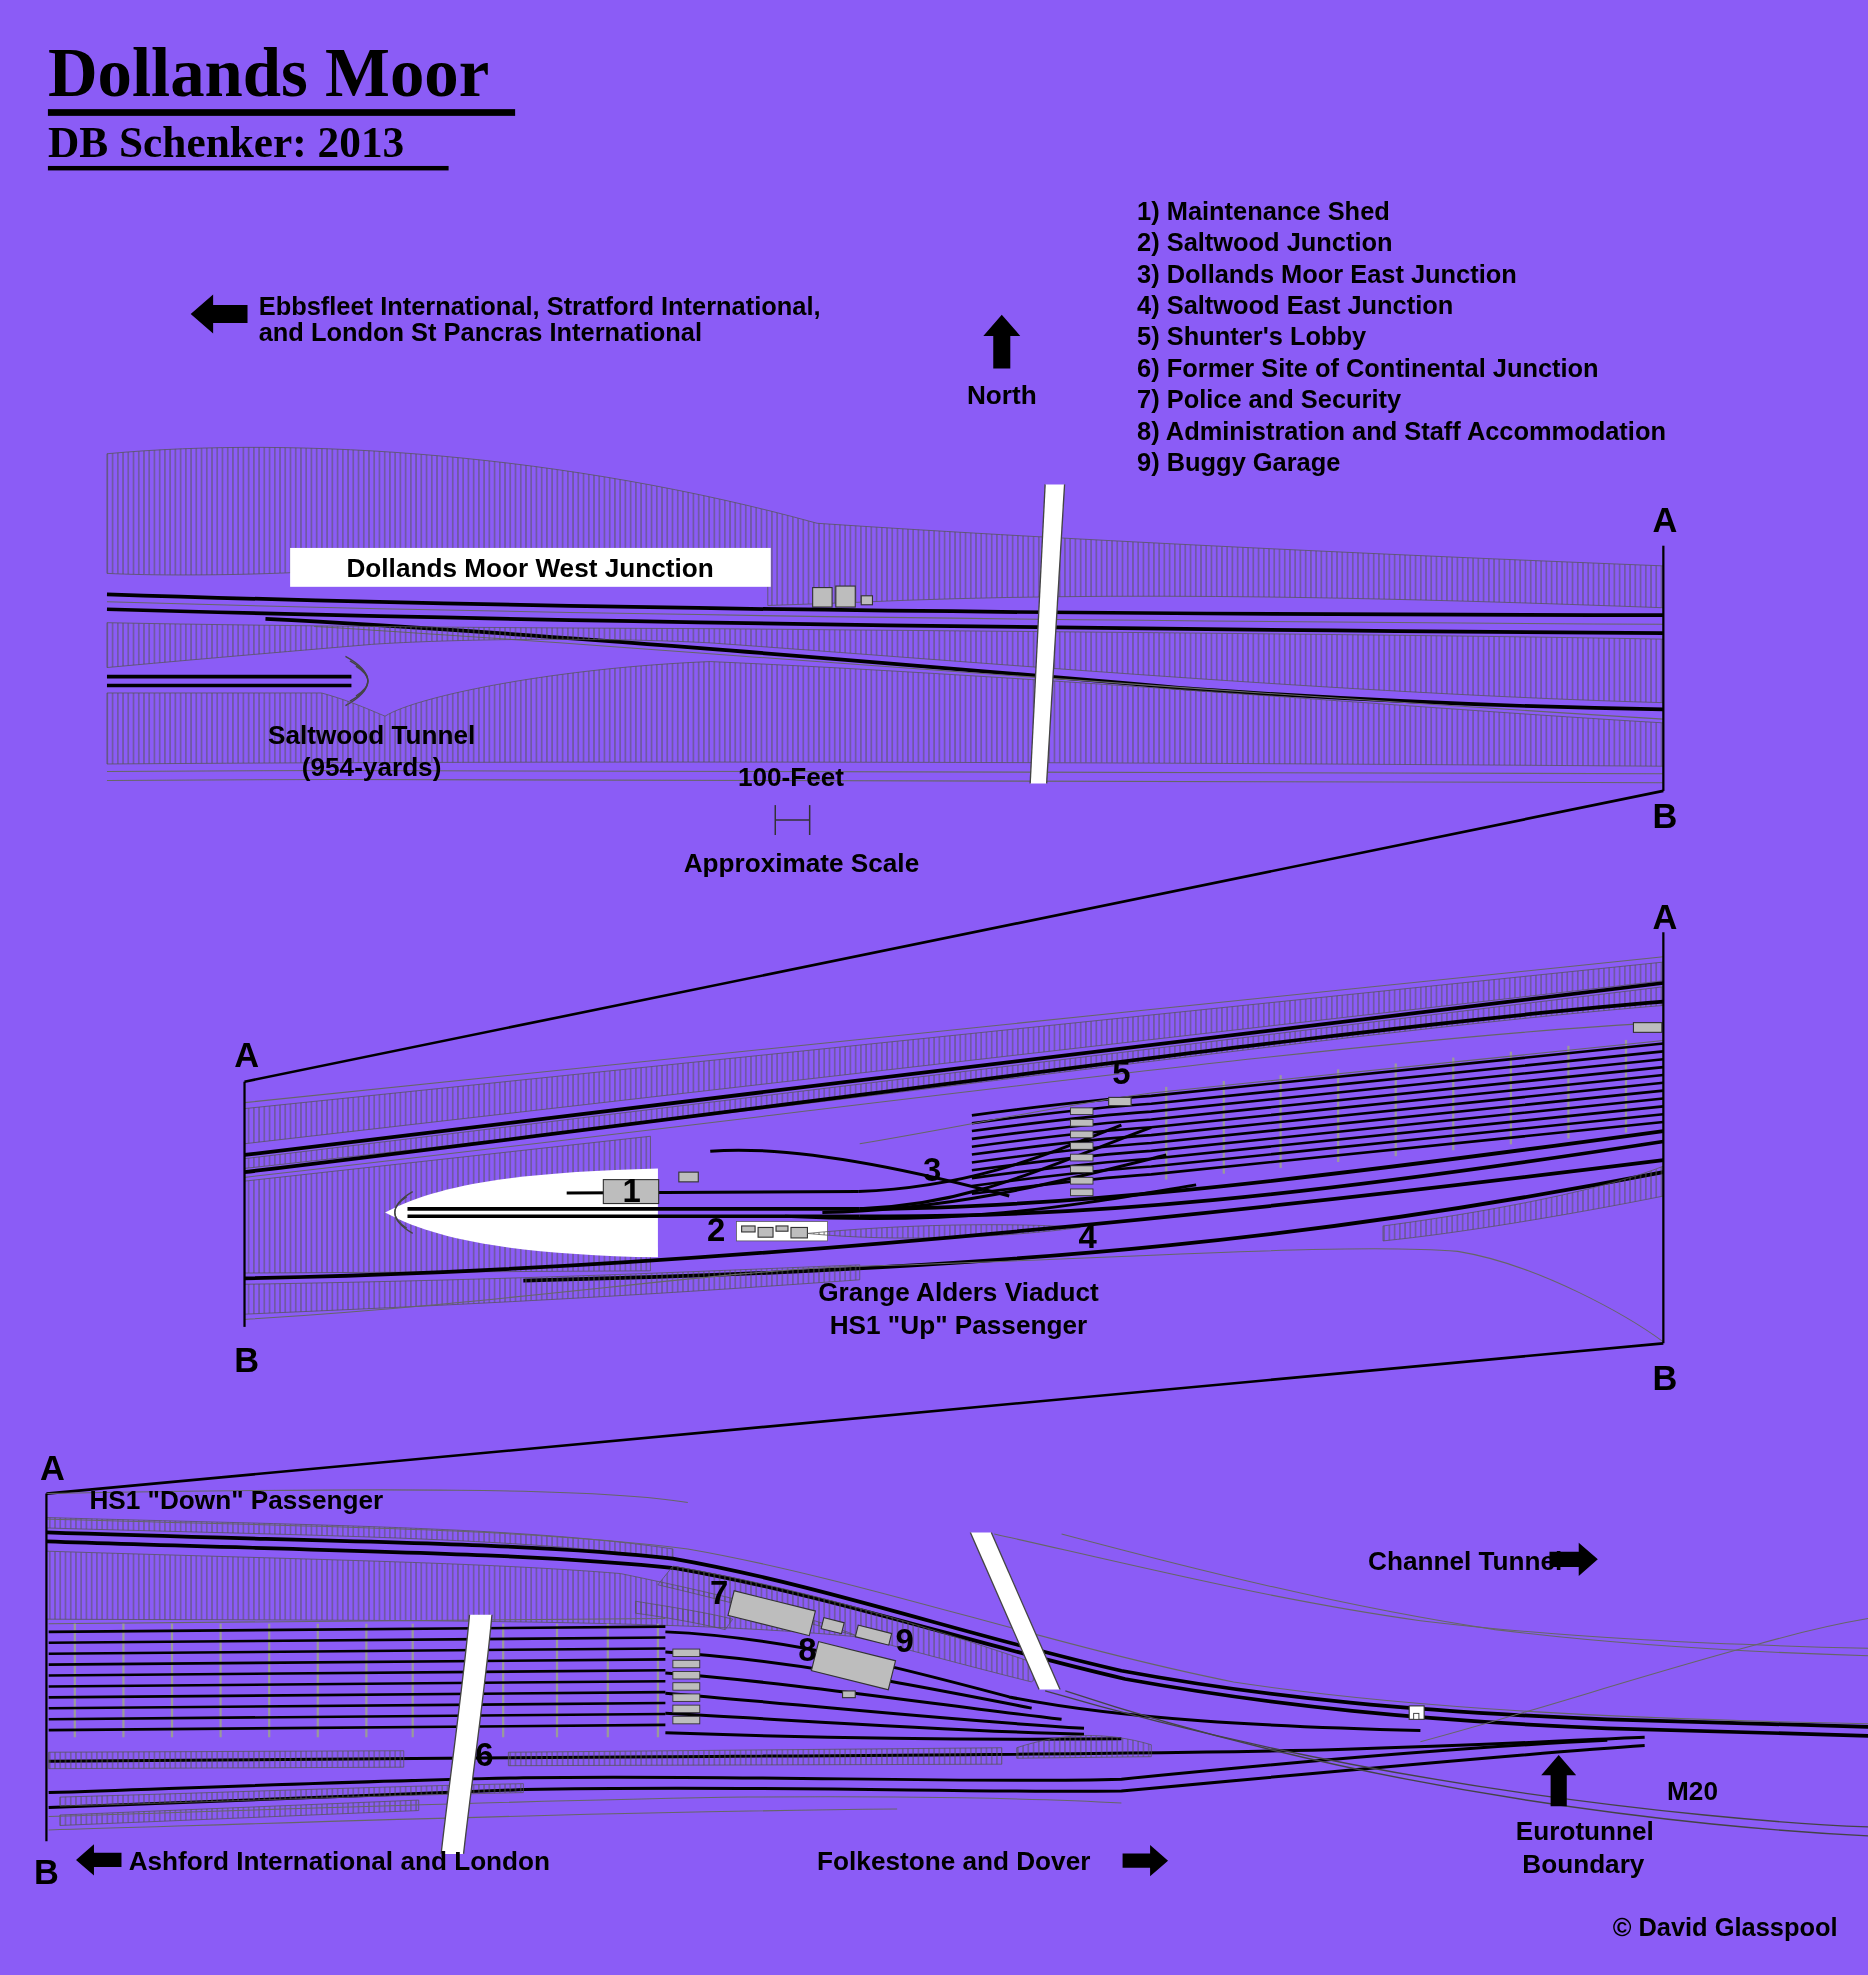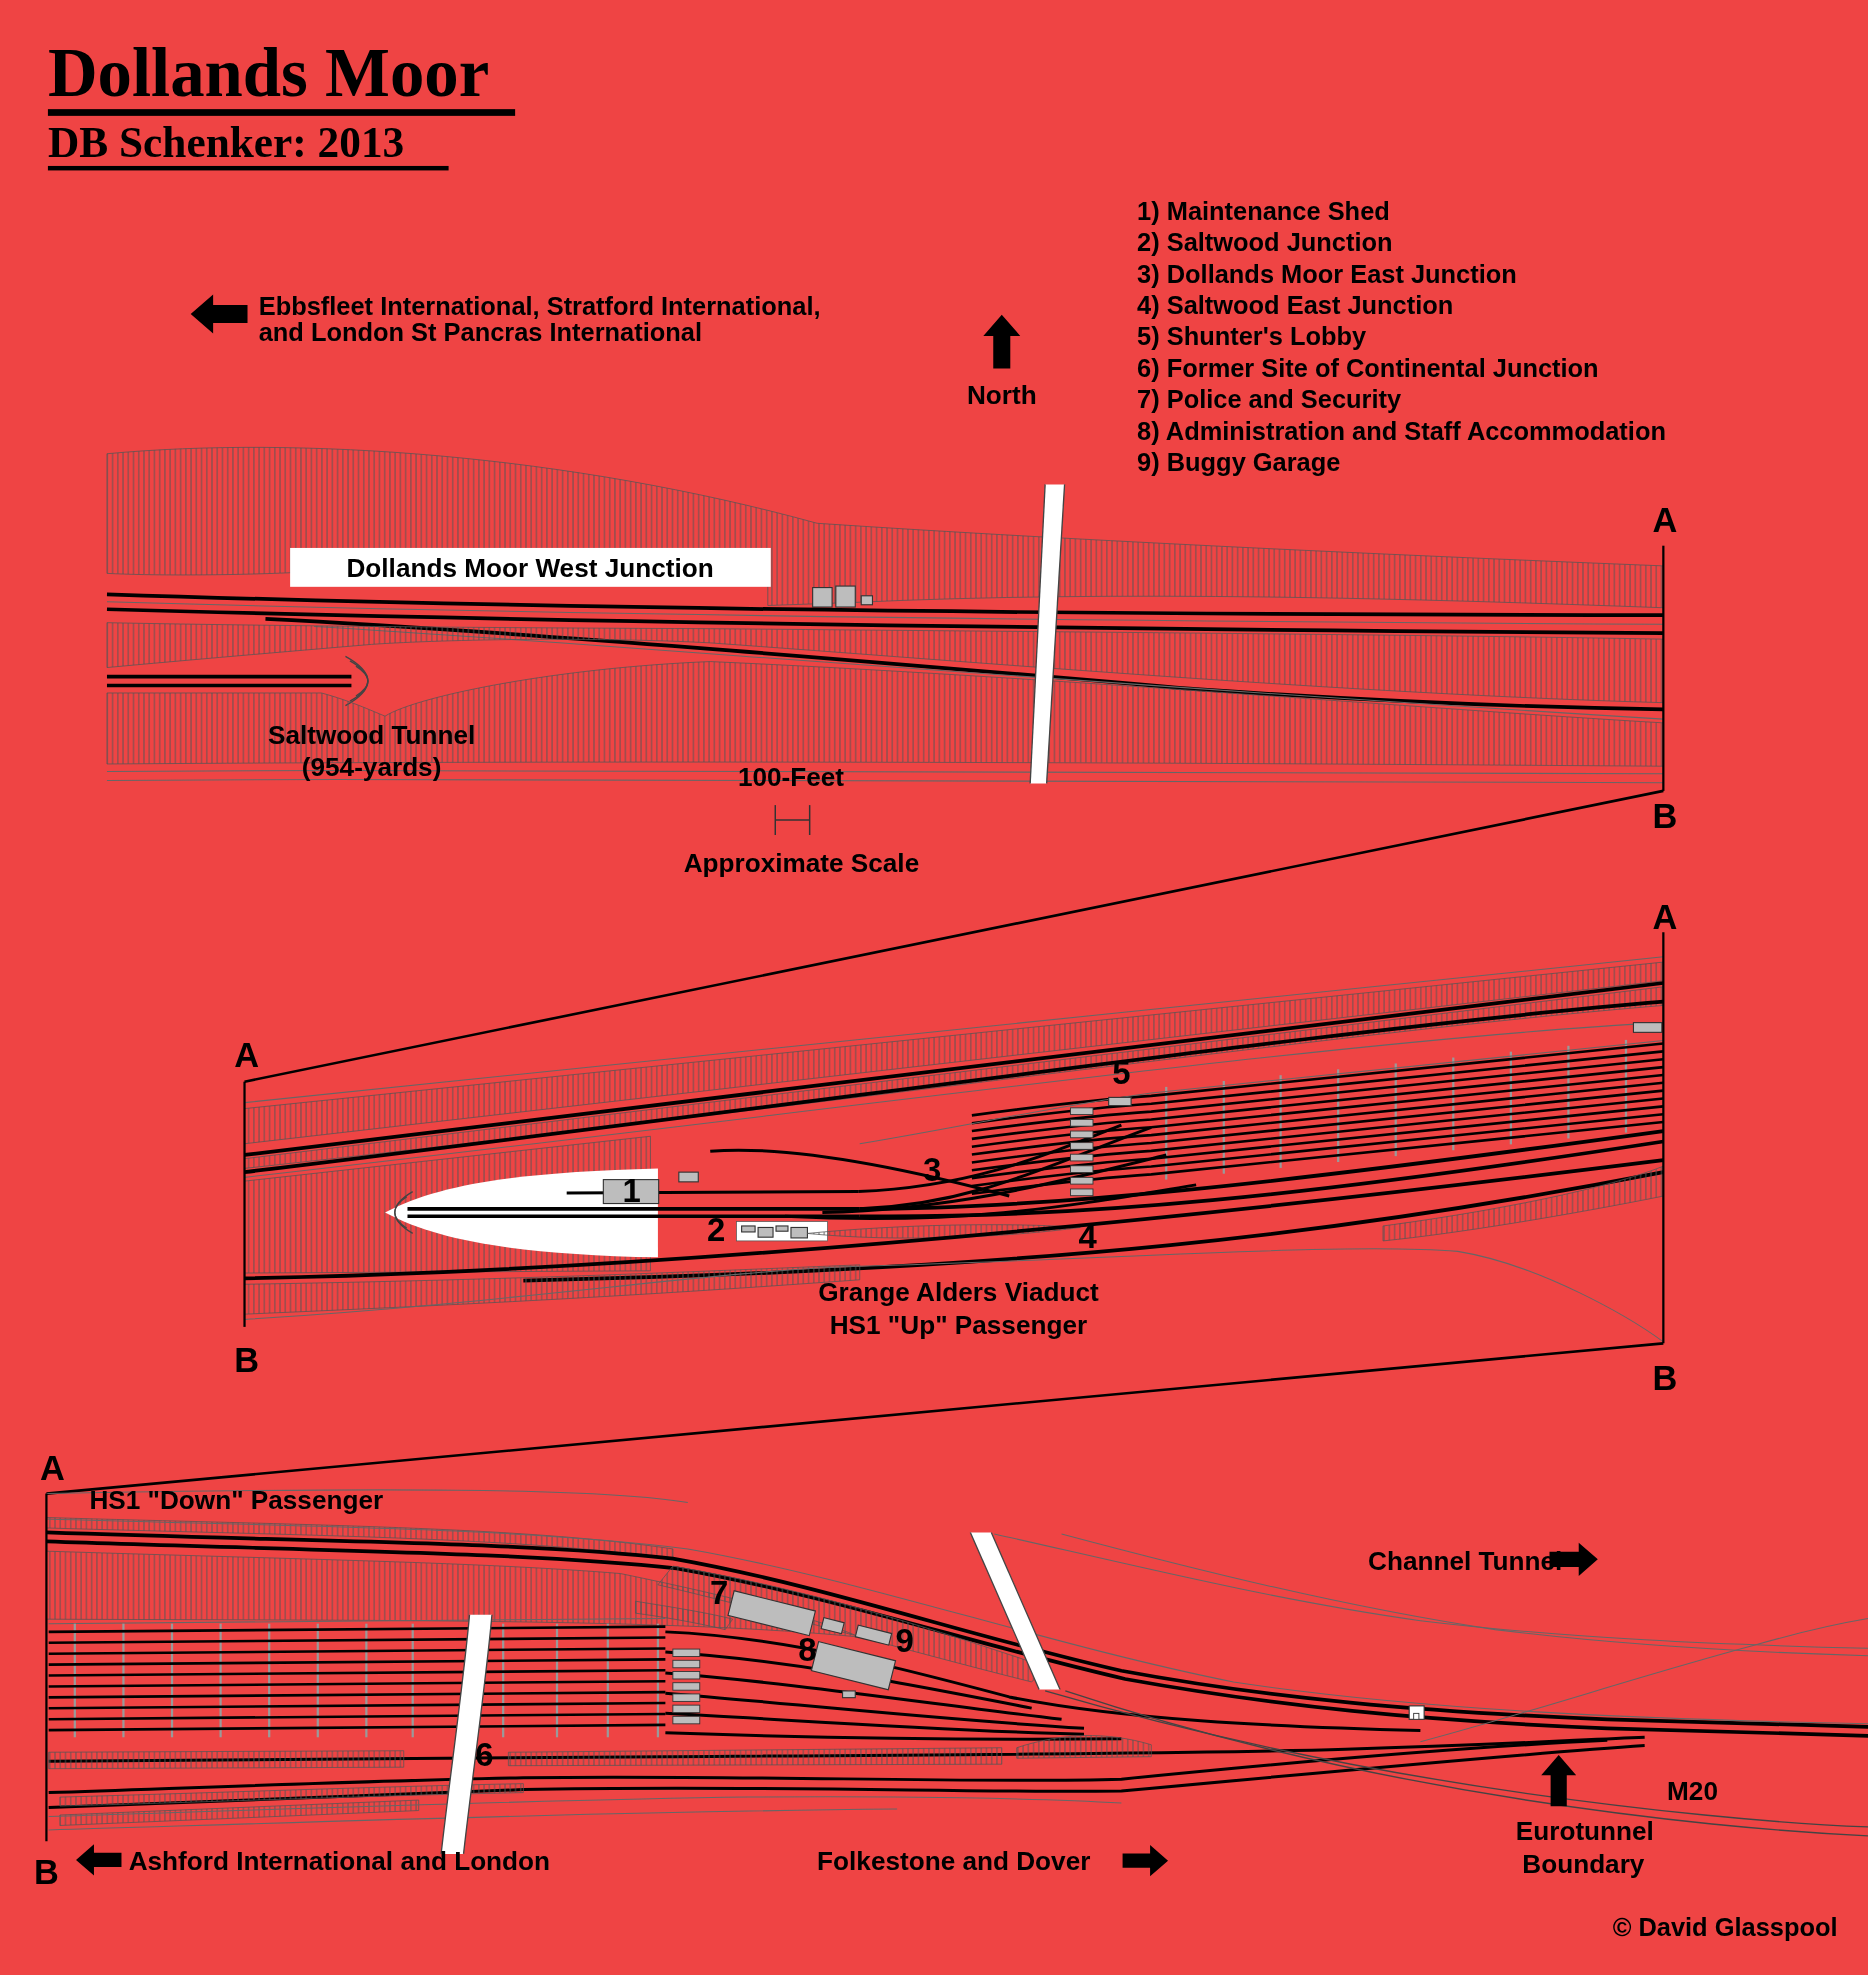--- a/index.html
+++ b/index.html
@@ -1,16 +1,16 @@
 <!DOCTYPE html>
 <html style="font-size:12px"><head>
 <meta charset="utf-8">
 <style>
   html,body{margin:0;padding:0;background:#ffffff;}
-  .stage{position:relative;width:1869px;height:1975px;background:#ef4444;overflow:hidden;}
+  .stage{position:relative;width:1869px;height:1975px;background:#8b5cf6;overflow:hidden;}
   svg text{font-family:"Liberation Sans",sans-serif;font-weight:bold;fill:#000;}
   text.title{font-family:"Liberation Serif",serif;font-size:92px;}
   text.subtitle{font-family:"Liberation Serif",serif;font-size:58px;}
   text.lbl{font-size:35px;}
   text.lbl34{font-size:34px;}
   text.num{font-size:44px;}
   text.ab{font-size:46px;}
   .thin{stroke:#666;stroke-width:1.4;fill:none;}
   .thin2{stroke:#444;stroke-width:1.8;fill:none;}
   .rail{stroke:#000;stroke-width:5;fill:none;}

